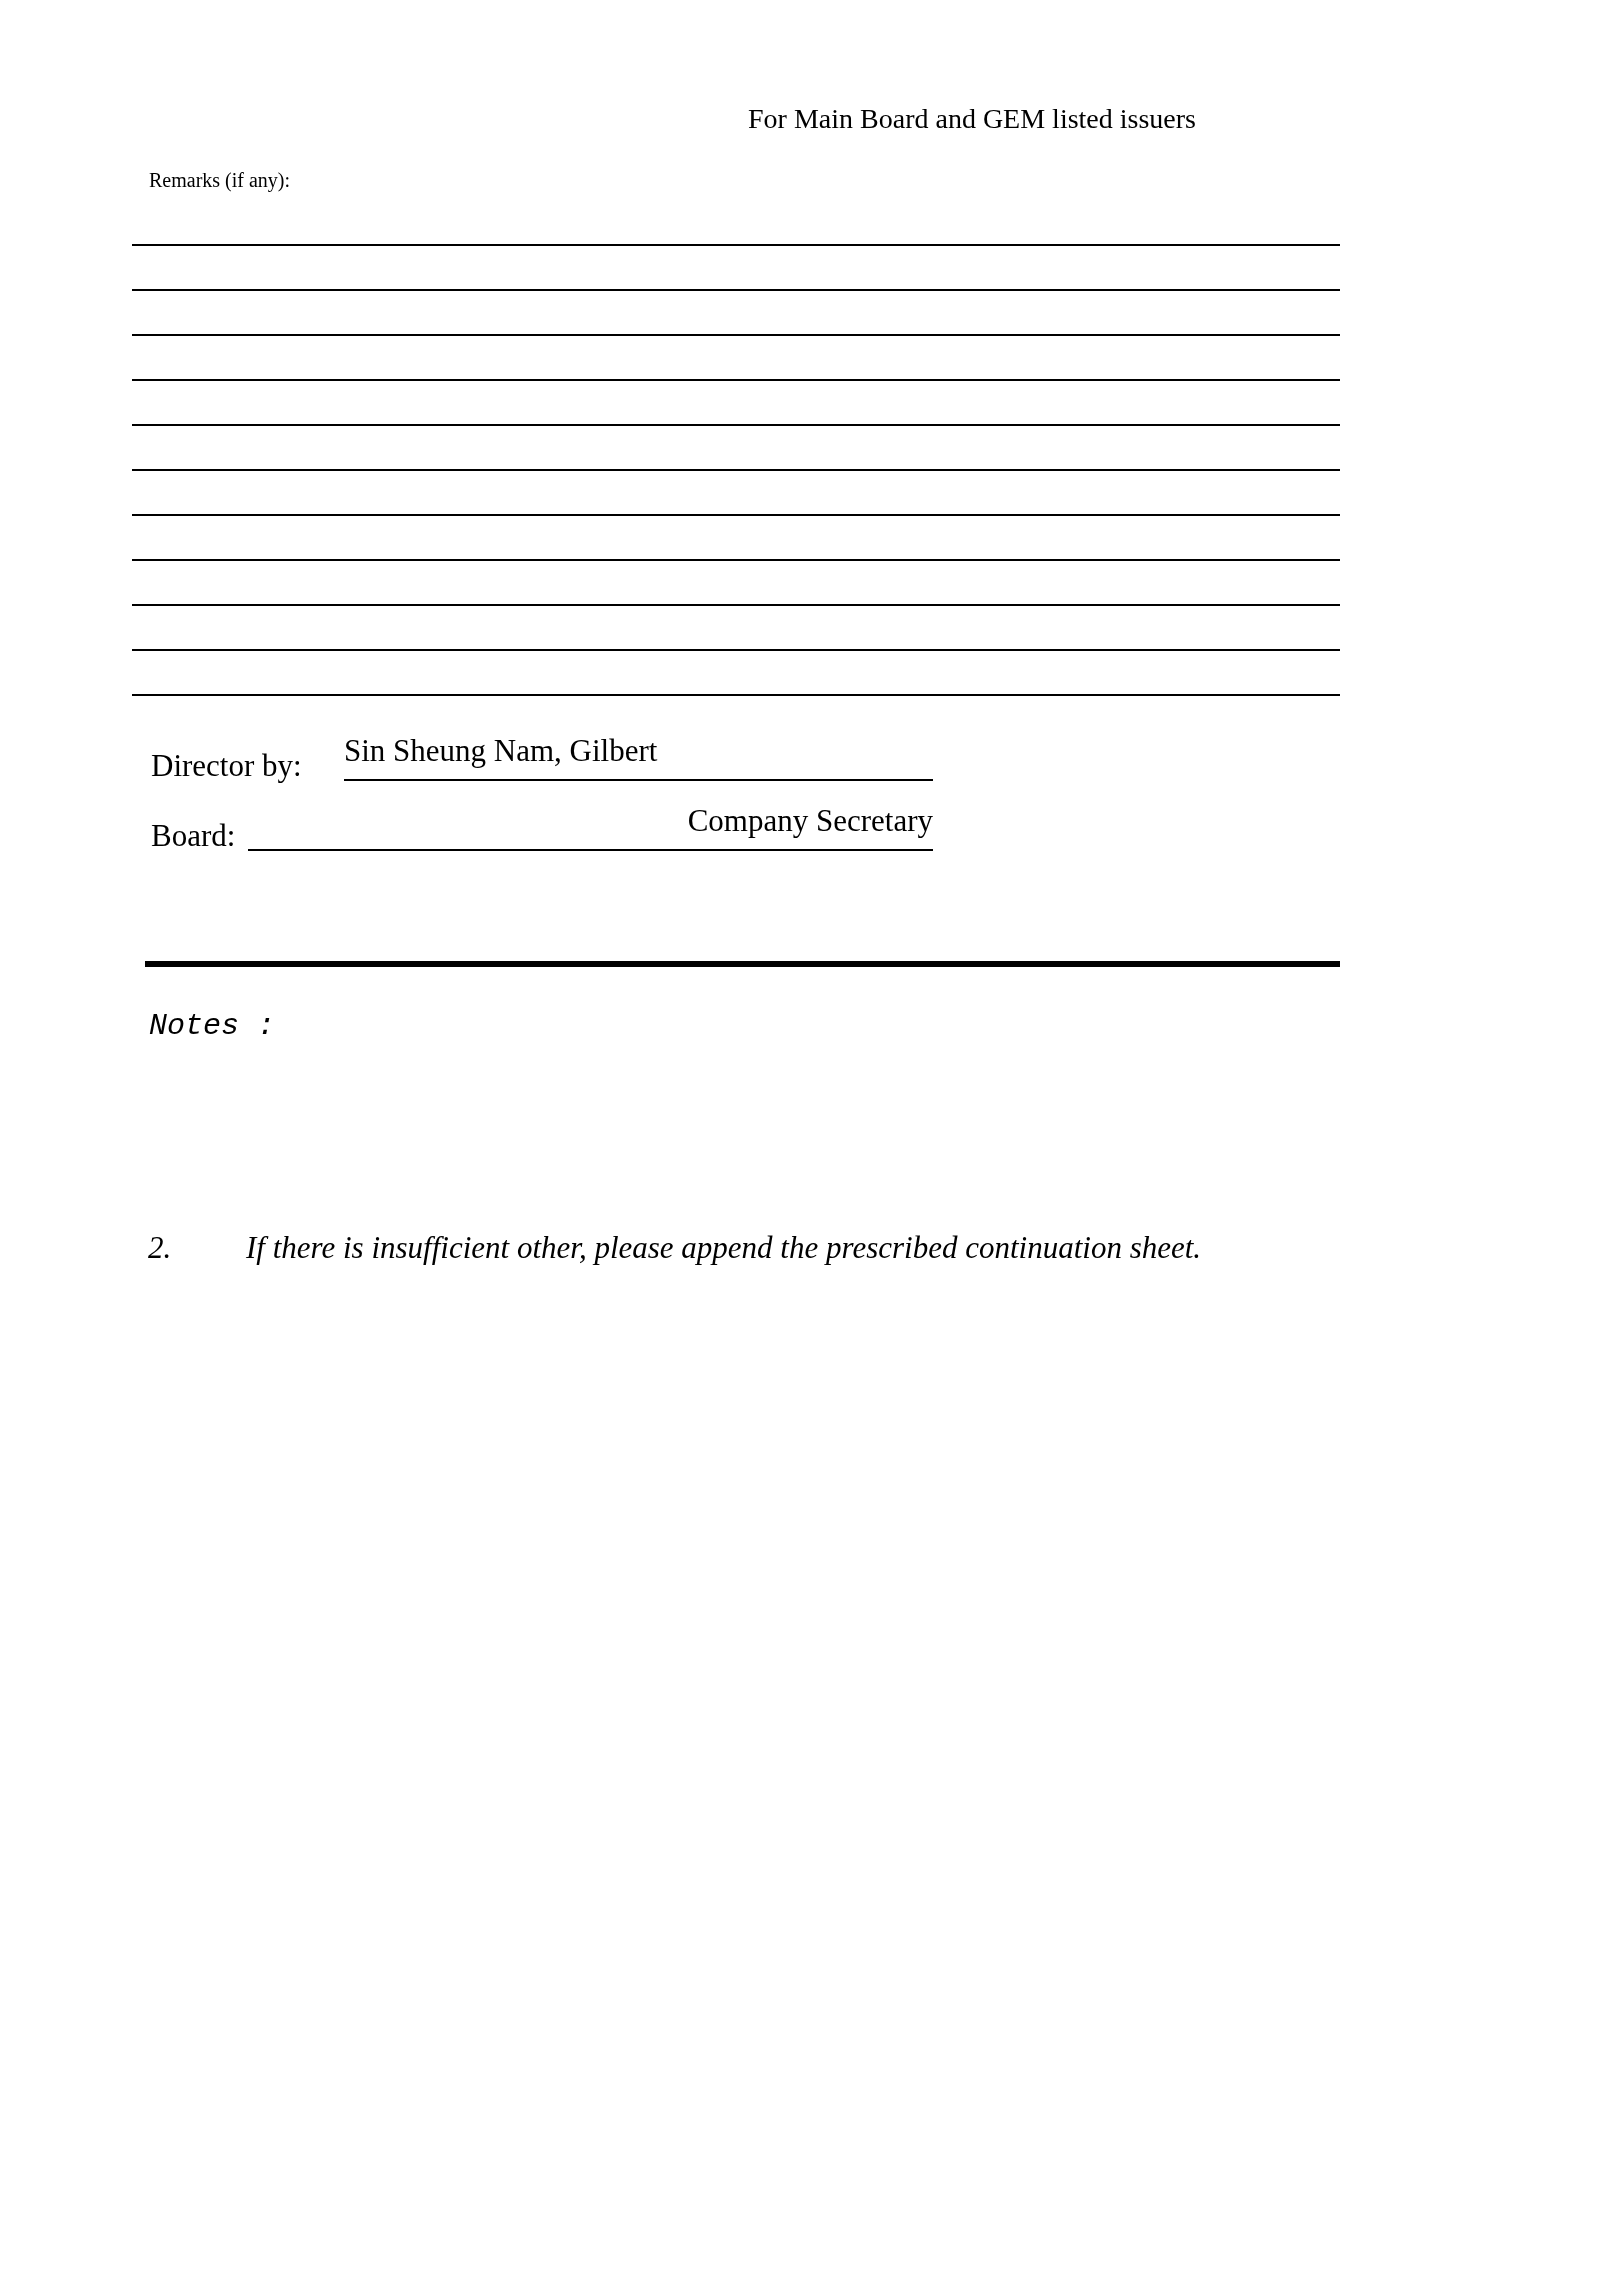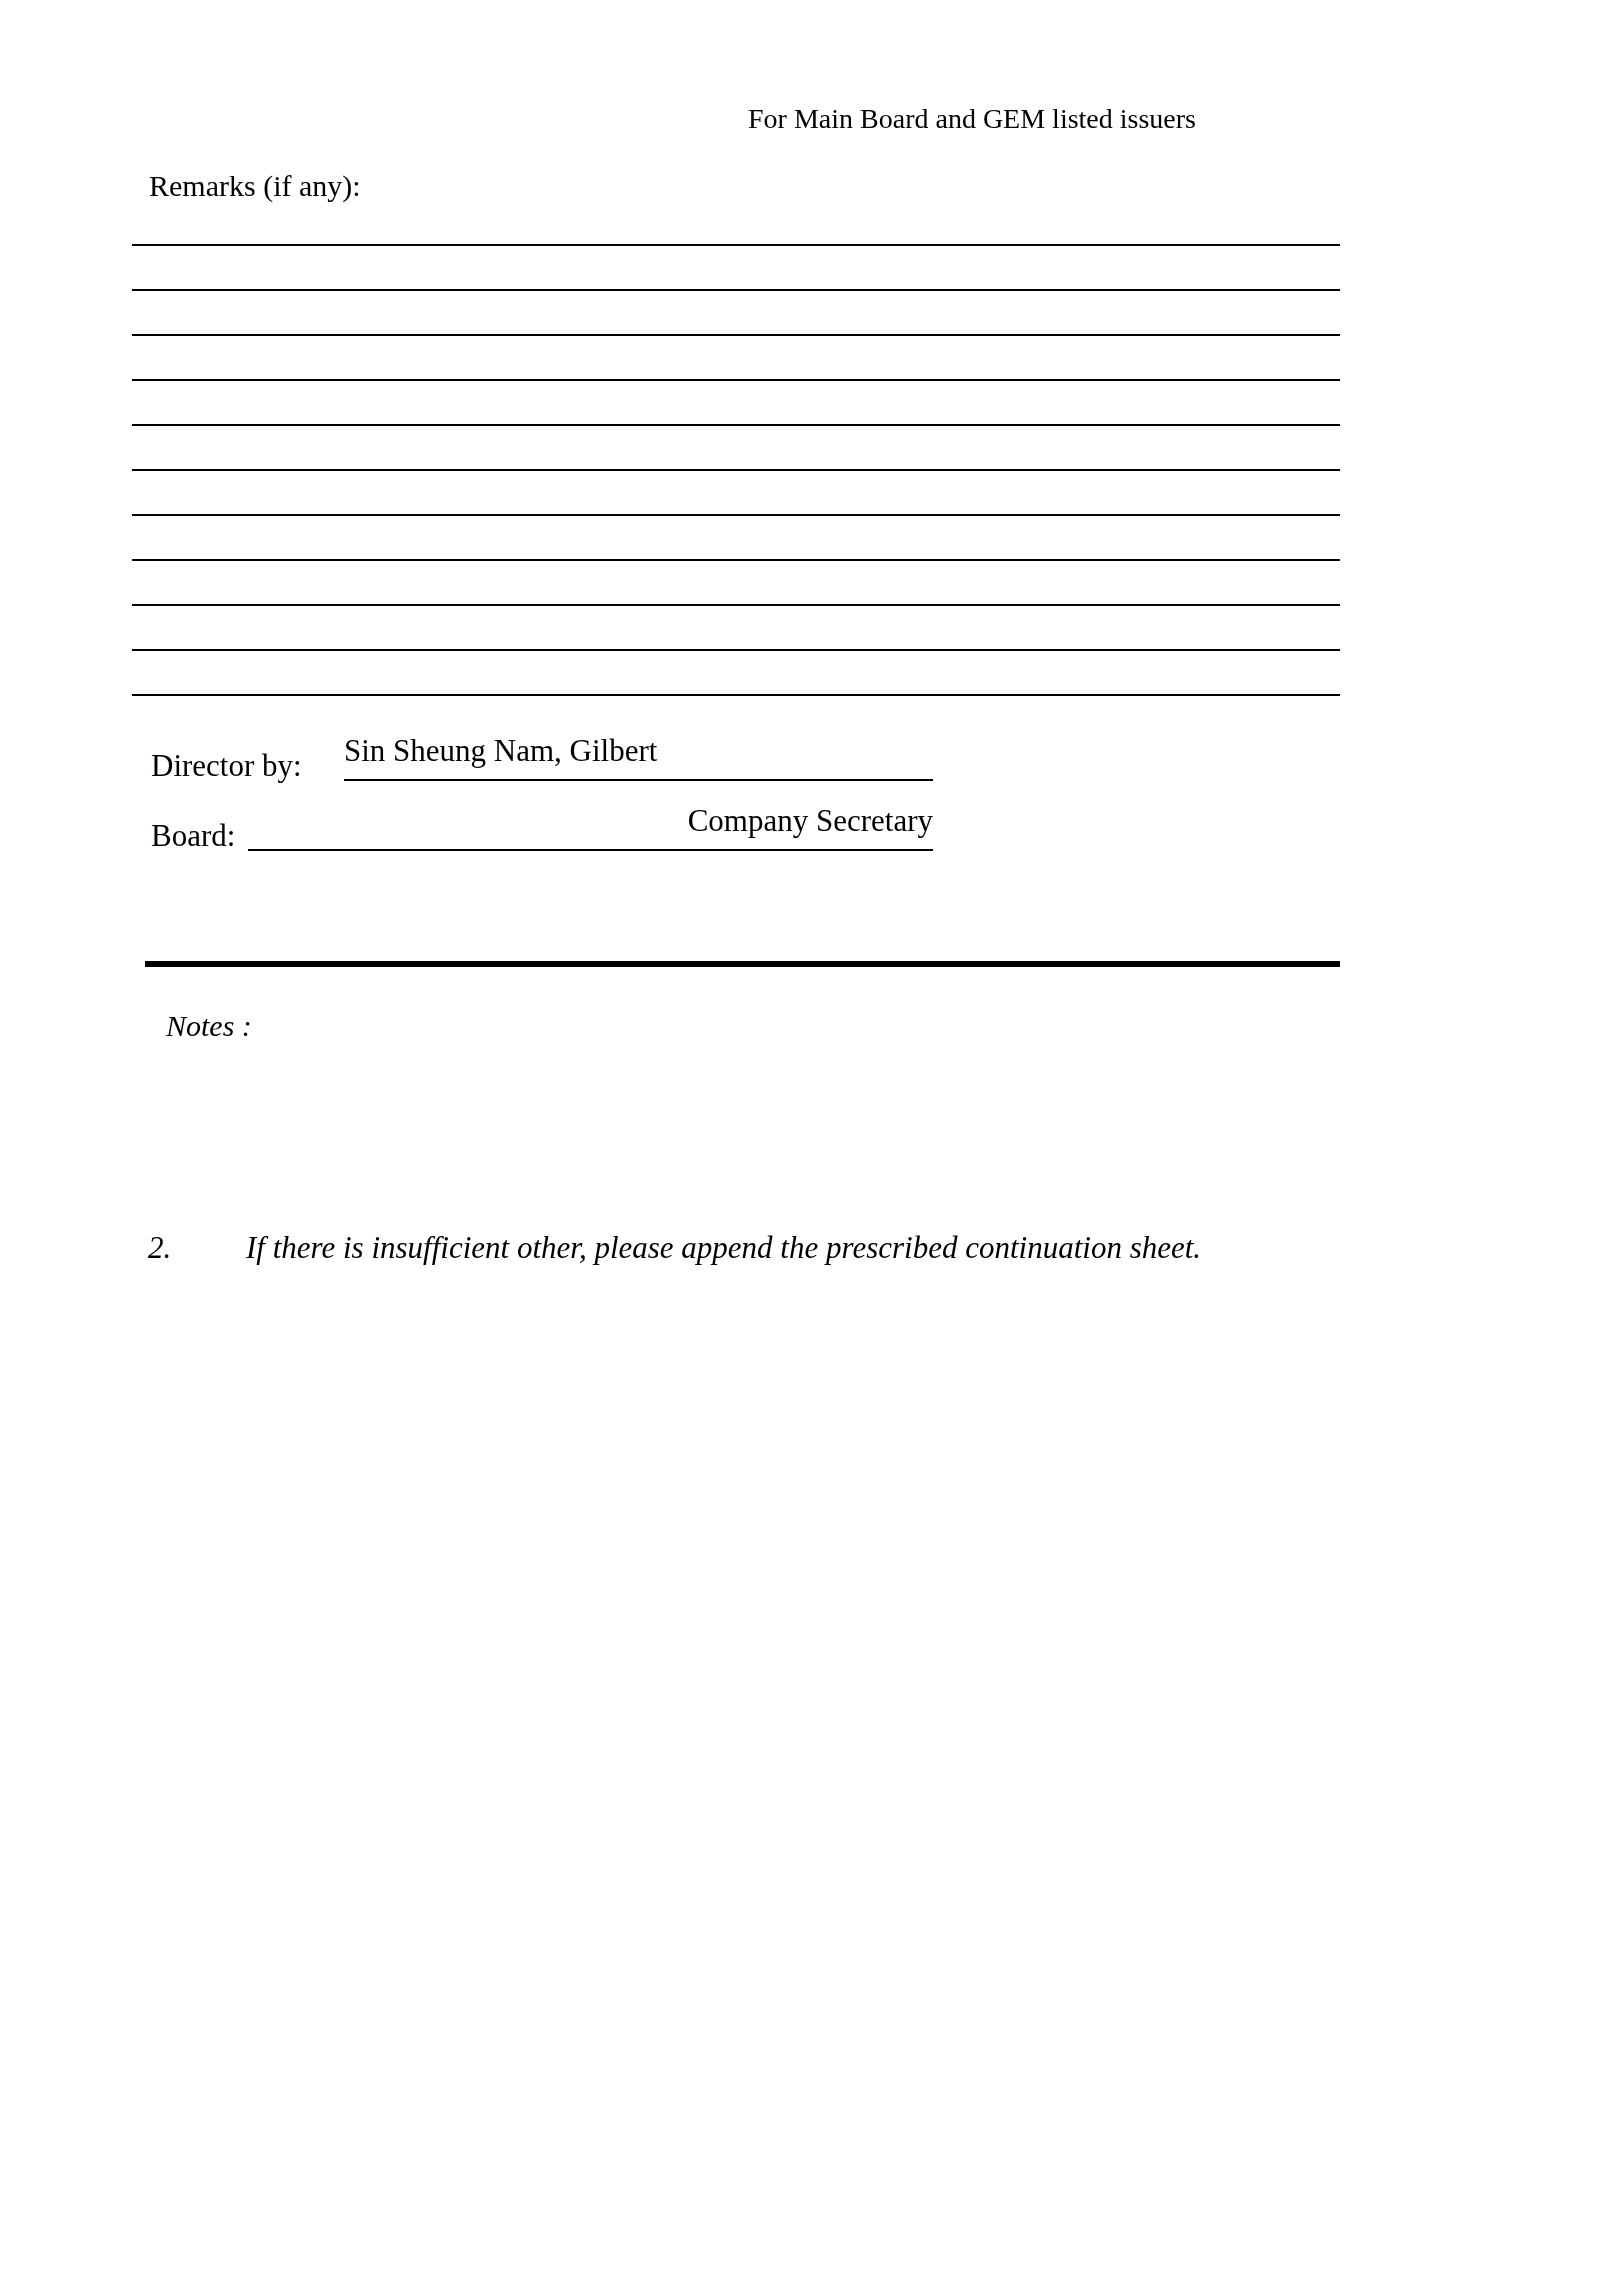--- a/index.html
+++ b/index.html
@@ -20,21 +20,21 @@
     right: 144px;
     font-size: 28px;
     line-height: 1.2;
     white-space: nowrap;
   }
 
   .remarks-label {
     position: absolute;
     left: 149px;
     top: 168px;
-    font-size: 30px;
+    font-size: 20px;
     line-height: 1.2;
   }
 
   .ruled-lines {
     position: absolute;
     left: 132px;
     top: 201px;
     width: 1390px;
   }
   .ruled-line {
@@ -78,25 +78,26 @@
     position: absolute;
     left: 145px;
     top: 961px;
     width: 1425px;
     height: 6.3px;
     background: #000000;
   }
 
   .notes-heading {
     position: absolute;
-    left: 166px;
+    left: 149px;
     top: 1008px;
     font-size: 30px;
     font-style: italic;
     line-height: 1.2;
+    font-family: Liberation Mono, monospace;
   }
 
   .note-item {
     position: absolute;
     left: 148px;
     font-size: 31px;
     font-style: italic;
     line-height: 1.2;
     white-space: nowrap;
   }

